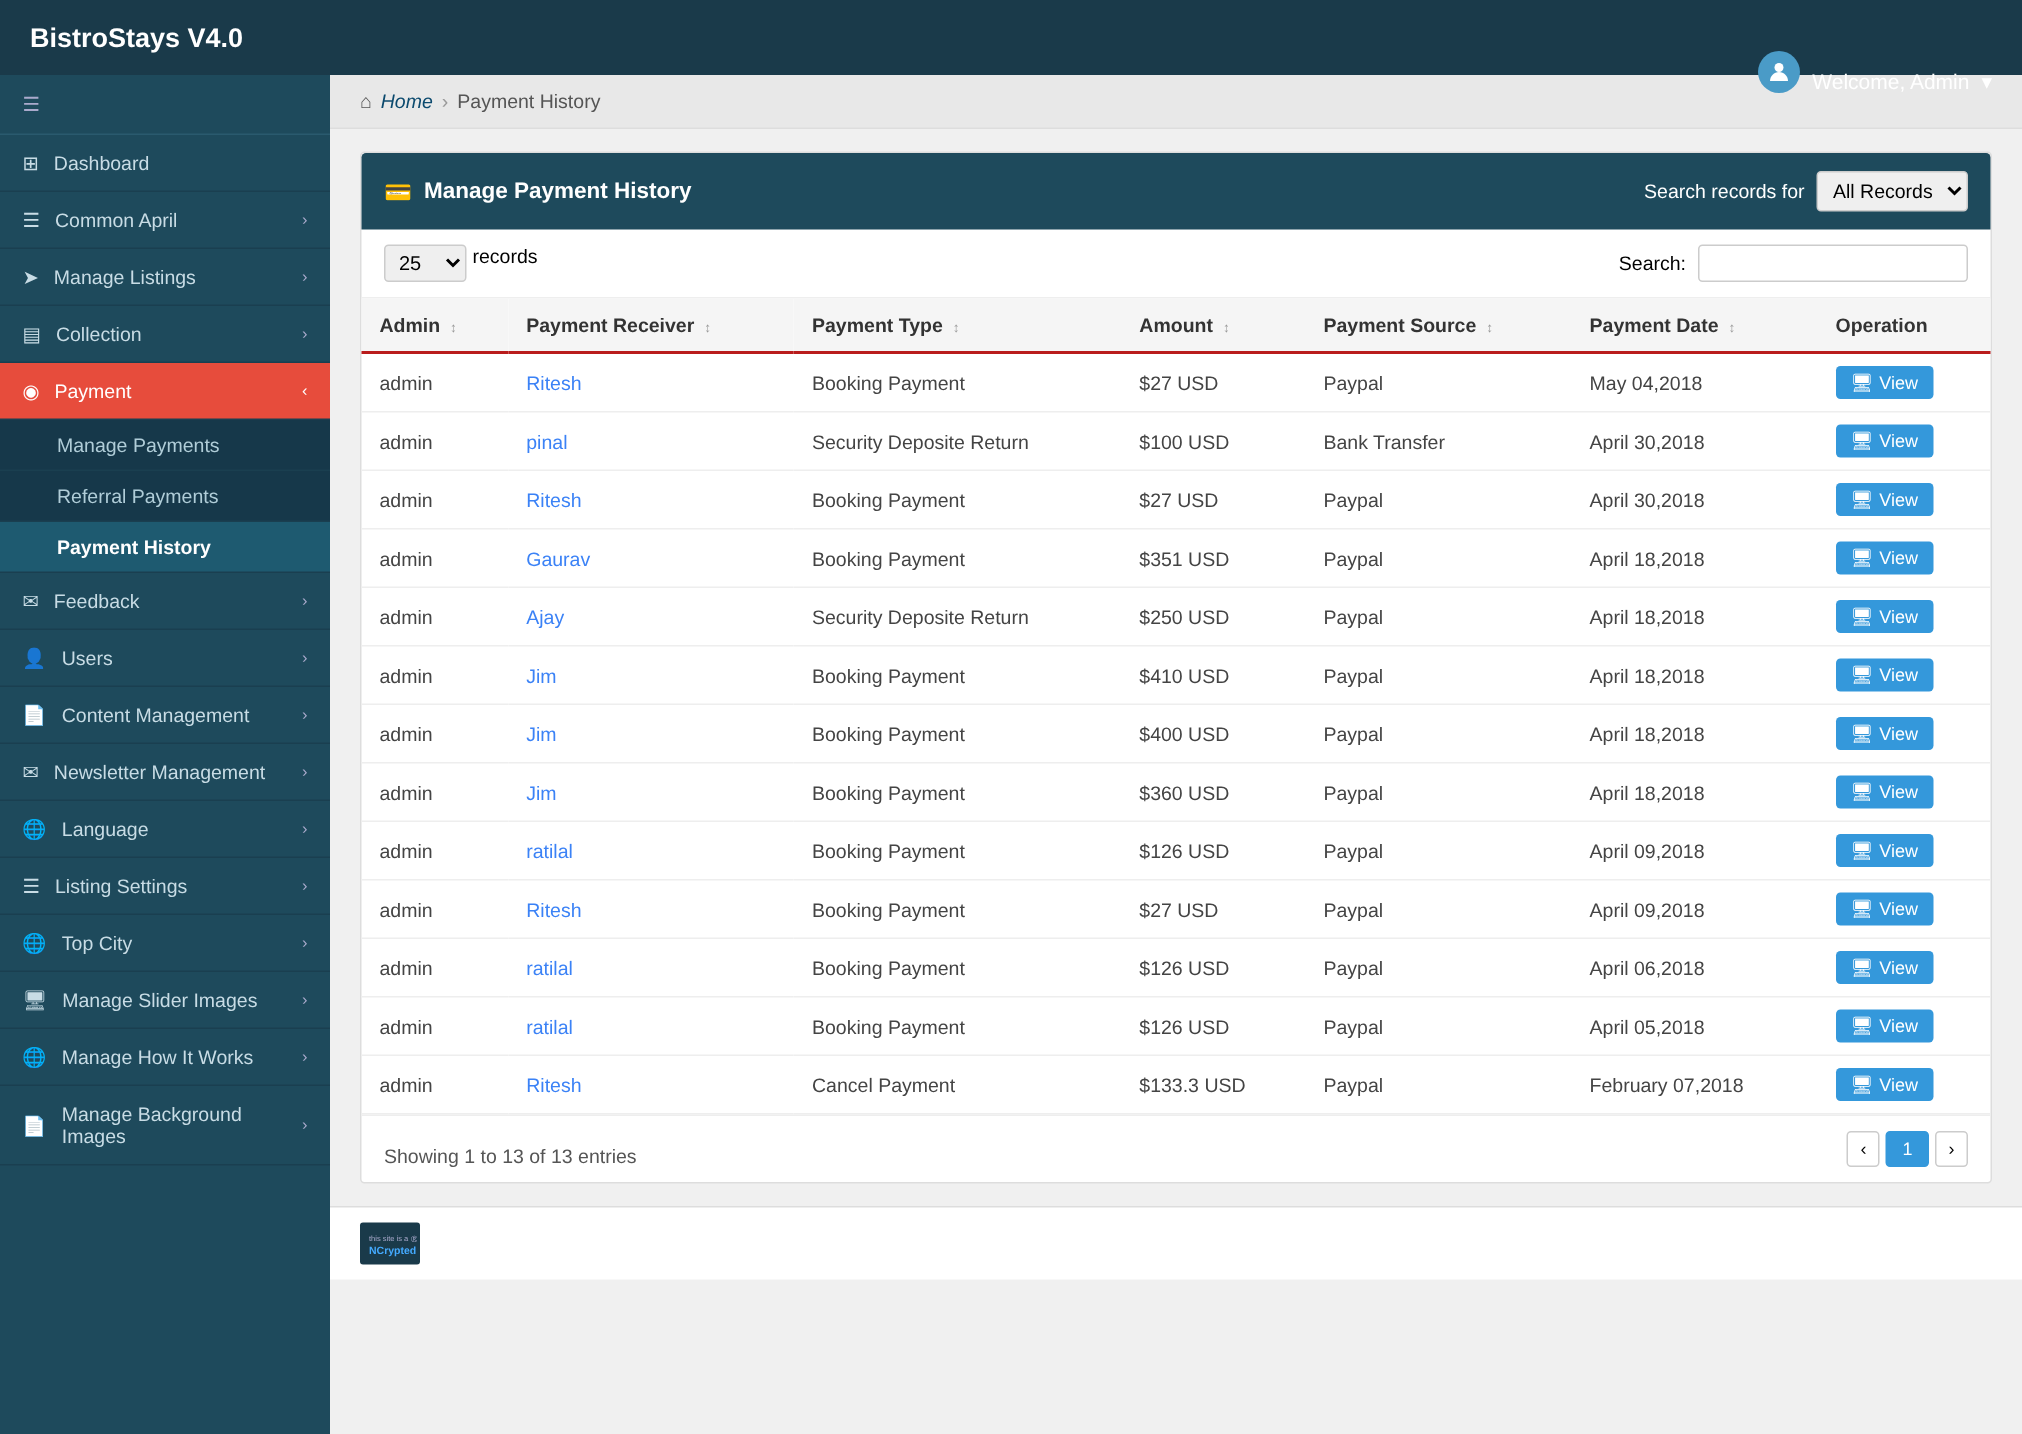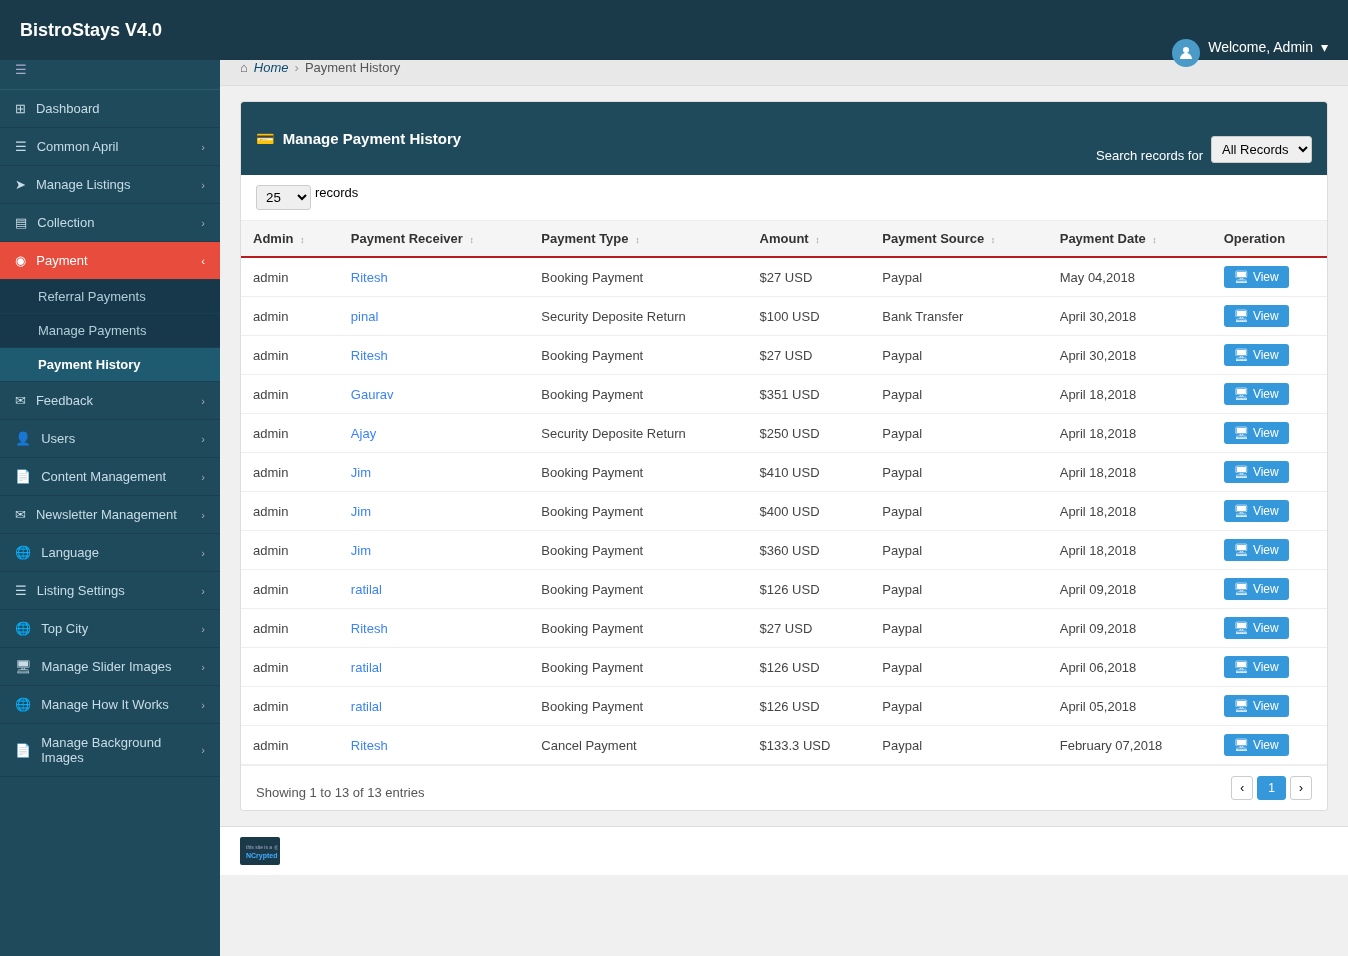--- a/index.html
+++ b/index.html
@@ -2,31 +2,31 @@
 <html><head>
   <meta charset="utf-8">
   <style>
     * { box-sizing: border-box; margin: 0; padding: 0; }
     body { font-family: Arial, sans-serif; font-size: 13px; background: #f4f4f4; }
 
     
     .top-header {
       background: #1a3a4a;
       color: #fff;
-      height: 60px;
+      height: 50px;
       display: flex;
       align-items: center;
       justify-content: space-between;
       padding: 0 20px;
       position: fixed;
       top: 0; left: 0; right: 0;
       z-index: 100;
     }
     .top-header .brand { font-size: 18px; font-weight: bold; color: #fff; }
-    .top-header .user-info { display: flex; align-items: flex-start; gap: 8px; font-size: 14px; margin-top: 45px; }
+    .top-header .user-info { display: flex; align-items: flex-end; gap: 8px; font-size: 14px; margin-top: 45px; }
     .top-header .user-icon { width: 28px; height: 28px; background: #4a9bc7; border-radius: 50%; display: flex; align-items: center; justify-content: center; }
 
     
     .layout { display: flex; margin-top: 50px; min-height: calc(100vh - 50px); }
 
     
     .sidebar {
       width: 220px;
       background: #1e4a5c;
       flex-shrink: 0;
@@ -87,21 +87,21 @@
     .card-header {
       background: #1e4a5c;
       color: #fff;
       padding: 12px 15px;
       display: flex;
       align-items: center;
       justify-content: space-between;
       border-radius: 3px 3px 0 0;
     }
     .card-header h3 { font-size: 15px; display: flex; align-items: center; gap: 8px; }
-    .card-header .search-area { display: flex; align-items: flex-end; gap: 8px; font-size: 13px; margin-top: 22px; }
+    .card-header .search-area { display: flex; align-items: center; gap: 8px; font-size: 13px; }
     .card-header select {
       padding: 4px 6px;
       border: 1px solid #ccc;
       border-radius: 3px;
       font-size: 13px;
     }
 
     .table-controls {
       padding: 10px 15px;
       display: flex;
@@ -251,24 +251,24 @@
 
     <div class="sidebar-item active-parent">
       <div class="item-left">
         <span>◉</span>
         <span>Payment</span>
       </div>
       <span class="chevron" style="color:#fff">‹</span>
     </div>
     <div class="sidebar-submenu">
       <div class="sidebar-subitem">
+        <span>Manage Payments</span>
+      </div>
+      <div class="sidebar-subitem">
         <span>Referral Payments</span>
-      </div>
-      <div class="sidebar-subitem">
-        <span>Manage Payments</span>
       </div>
       <div class="sidebar-subitem active">
         <span>Payment History</span>
       </div>
     </div>
 
     <div class="sidebar-item">
       <div class="item-left">
         <span>✉</span>
         <span>Feedback</span>
@@ -375,20 +375,24 @@
         </div>
 
         <div class="table-controls">
           <div class="left">
             <select>
               <option>25</option>
               <option>50</option>
               <option>100</option>
             </select>
             <span>records</span>
+          </div>
+          <div class="right">
+            <label>Search:</label>
+            <input type="text" placeholder="" style="">
           </div>
         </div>
 
         <table>
           <thead>
             <tr>
               <th>Admin <span class="sort-arrows">↕</span></th>
               <th>Payment Receiver <span class="sort-arrows">↕</span></th>
               <th>Payment Type <span class="sort-arrows">↕</span></th>
               <th>Amount <span class="sort-arrows">↕</span></th>

